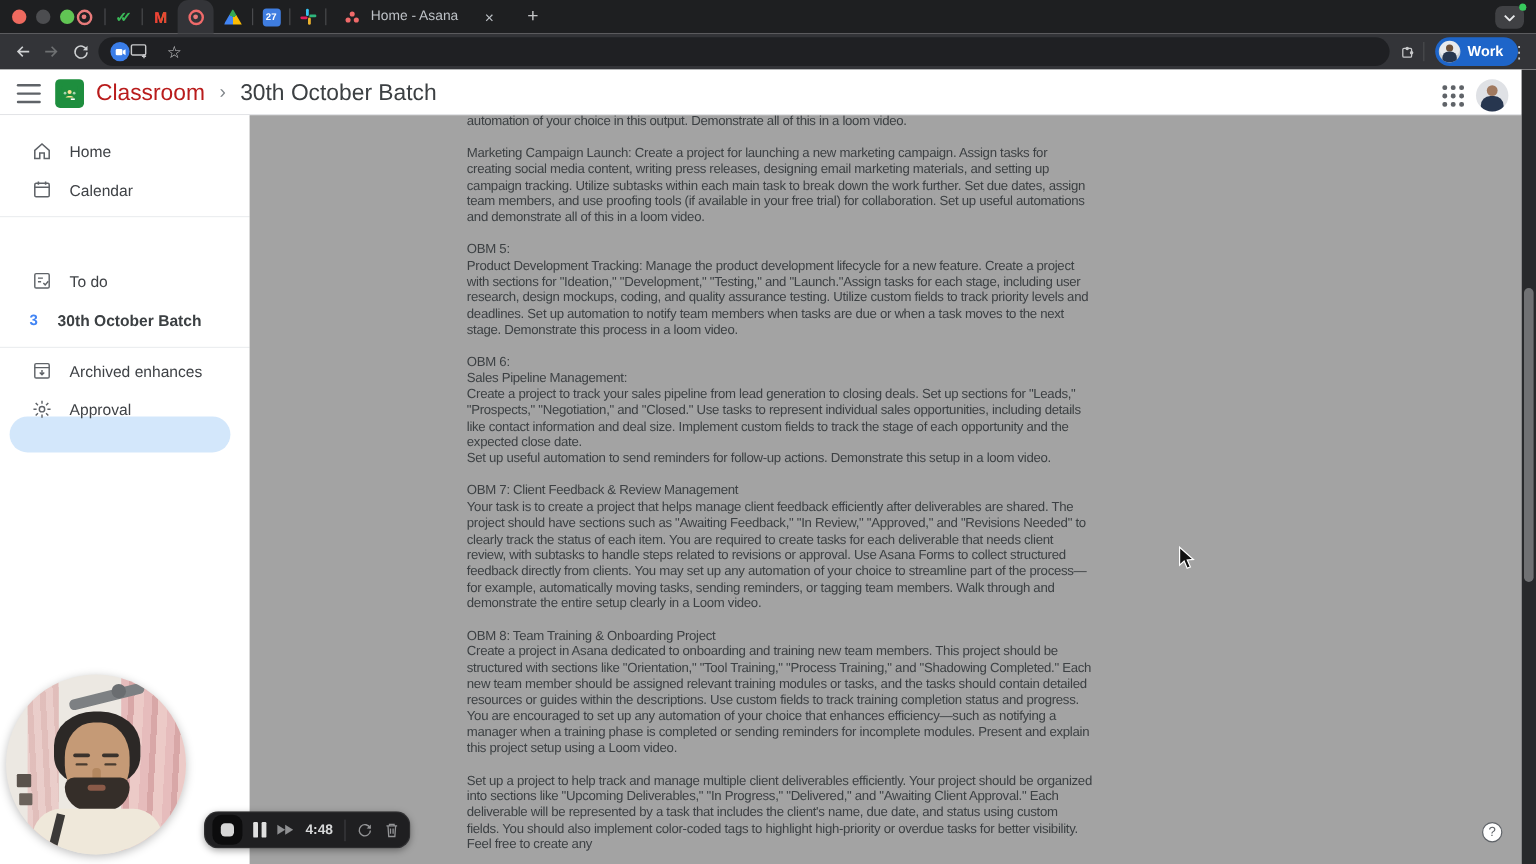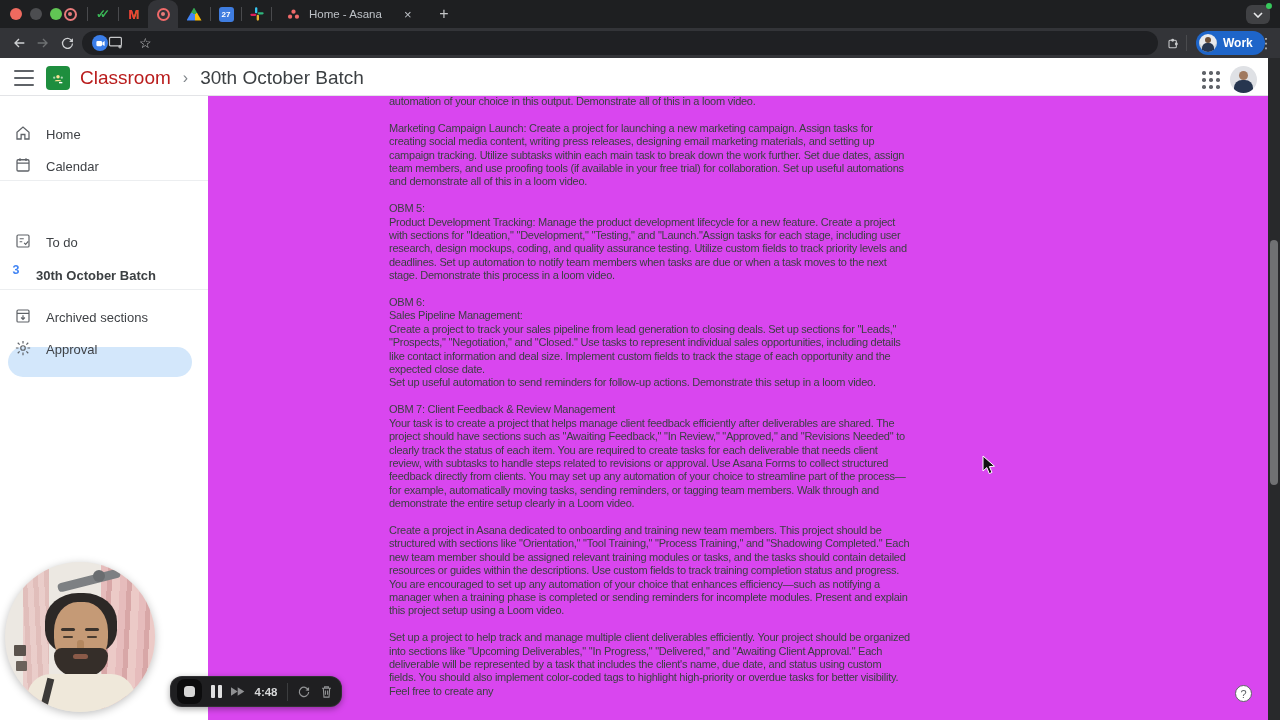--- a/index.html
+++ b/index.html
@@ -54,30 +54,30 @@
   .crumb .sep { color:#80868b; margin:0 12px; font-size:16px; }
   .crumb .course { color:#3c4043; }
   .appsgrid { left:1200px; top:69px; width:22px; height:22px; display:grid; grid-template-columns:repeat(3,4px); grid-template-rows:repeat(3,4px); gap:3px; align-content:center; justify-content:center; }
   .appsgrid span { width:3.5px; height:3.5px; border-radius:50%; background:#5f6368; }
   .topava { left:1230px; top:66px; width:27px; height:27px; border-radius:50%; background:#dfe1e5; overflow:hidden; position:absolute; }
   .topava .head { position:absolute; left:9px; top:5px; width:9px; height:9px; border-radius:50%; background:#a0795f; }
   .topava .bodyp { position:absolute; left:4px; top:14px; width:19px; height:14px; border-radius:8px 8px 0 0; background:#27364f; }
 
   
   .sidebar { left:0; top:96px; width:208px; height:624px; background:#fff; }
-  .srow { position:absolute; left:0; width:200px; height:32px; display:flex; align-items:flex-end; }
+  .srow { position:absolute; left:12px; width:200px; height:32px; display:flex; align-items:center; }
   .sicon { width:46px; display:flex; justify-content:center; flex:none; color:#5f6368; }
   .slabel { font-size:13px; color:#3f4246; }
   .sdivider { position:absolute; left:0; width:208px; height:1px; background:#eceef0; }
   .selpill { position:absolute; left:8px; top:251px; width:184px; height:30px; background:var(--selected-pill,#d3e7fb); border-radius:15px; }
   .badge { width:26px; height:26px; border-radius:50%; background:#fff; color:#4285f4; font-size:12.5px; font-weight:bold; display:flex; align-items:center; justify-content:center; margin-left:3px; margin-right:7px; flex:none; }
   .chevup { margin-left:auto; margin-right:18px; color:#5f6368; }
 
   
-  .main { left:208px; top:96px; width:1060px; height:624px; background:#d946ef; overflow:hidden;text-decoration:underline; }
+  .main { left:208px; top:96px; width:1060px; height:624px; background:#a3a3a3; overflow:hidden;text-decoration:underline; }
   .cardtop { left:208px; top:96px; width:148px; height:9px; background:#f4f5f7; border-radius:0 0 8px 8px; }
   .doc { position:absolute; left:181px; top:-1px; width:522px; color:#3c4043; font-size:11px; line-height:13.4px; letter-spacing:-0.25px; }
   .block { margin-bottom:13.4px; }
   .b-head { white-space:pre-line; }
   .b-body { white-space:pre-line; }
 
   
   .sbtrack { left:1268px; top:58px; width:12px; height:662px; background:#28292b; }
   .sbthumb { left:1270px; top:240px; width:8px; height:245px; background:#707173; border-radius:4px; }
 
@@ -296,21 +296,21 @@
   </div>
   <div class="sdivider" style="top:193px"></div>
   <div class="srow" style="top:197px">
     <span class="sicon">
         <svg width="18" height="18" viewBox="0 0 24 24">
           <rect x="4" y="4" width="16" height="16" rx="1.5" fill="none" stroke="#5f6368" stroke-width="1.6"></rect>
           <path d="M4 8.5 H20" stroke="#5f6368" stroke-width="1.6"></path>
           <path d="M12 11 V16 M9.5 14 L12 16.5 L14.5 14" fill="none" stroke="#5f6368" stroke-width="1.6"></path>
         </svg>
       </span>
-    <span class="slabel">Archived sections</span>
+    <span class="slabel">Archived enhances</span>
   </div>
   <div class="srow" style="top:229px">
     <span class="sicon">
         <svg width="18" height="18" viewBox="0 0 24 24">
           <circle cx="12" cy="12" r="3" fill="none" stroke="#5f6368" stroke-width="1.6"></circle>
           <path d="M12 2.5 V6 M12 18 V21.5 M2.5 12 H6 M18 12 H21.5 M5 5 L7.5 7.5 M16.5 16.5 L19 19 M19 5 L16.5 7.5 M7.5 16.5 L5 19" stroke="#5f6368" stroke-width="1.6"></path>
         </svg>
       </span>
     <span class="slabel">Approval</span>
   </div>
@@ -339,20 +339,21 @@
 Create a project to track your sales pipeline from lead generation to closing deals. Set up sections for "Leads," "Prospects," "Negotiation," and "Closed." Use tasks to represent individual sales opportunities, including details like contact information and deal size. Implement custom fields to track the stage of each opportunity and the expected close date.
 Set up useful automation to send reminders for follow-up actions. Demonstrate this setup in a loom video.</div>
     </div>
 
     <div class="block">
       <div class="b-head">OBM 7: Client Feedback &amp; Review Management</div>
       <div class="b-body">Your task is to create a project that helps manage client feedback efficiently after deliverables are shared. The project should have sections such as "Awaiting Feedback," "In Review," "Approved," and "Revisions Needed" to clearly track the status of each item. You are required to create tasks for each deliverable that needs client review, with subtasks to handle steps related to revisions or approval. Use Asana Forms to collect structured feedback directly from clients. You may set up any automation of your choice to streamline part of the process—for example, automatically moving tasks, sending reminders, or tagging team members. Walk through and demonstrate the entire setup clearly in a Loom video.</div>
     </div>
 
     <div class="block">
+      <div class="b-head">OBM 8: Team Training &amp; Onboarding Project</div>
       <div class="b-body">Create a project in Asana dedicated to onboarding and training new team members. This project should be structured with sections like "Orientation," "Tool Training," "Process Training," and "Shadowing Completed." Each new team member should be assigned relevant training modules or tasks, and the tasks should contain detailed resources or guides within the descriptions. Use custom fields to track training completion status and progress. You are encouraged to set up any automation of your choice that enhances efficiency—such as notifying a manager when a training phase is completed or sending reminders for incomplete modules. Present and explain this project setup using a Loom video.</div>
     </div>
 
     <div class="block">
       <div class="b-body">Set up a project to help track and manage multiple client deliverables efficiently. Your project should be organized into sections like "Upcoming Deliverables," "In Progress," "Delivered," and "Awaiting Client Approval." Each deliverable will be represented by a task that includes the client's name, due date, and status using custom fields. You should also implement color-coded tags to highlight high-priority or overdue tasks for better visibility. Feel free to create any</div>
     </div>
   </div>
 
 </div>
 

